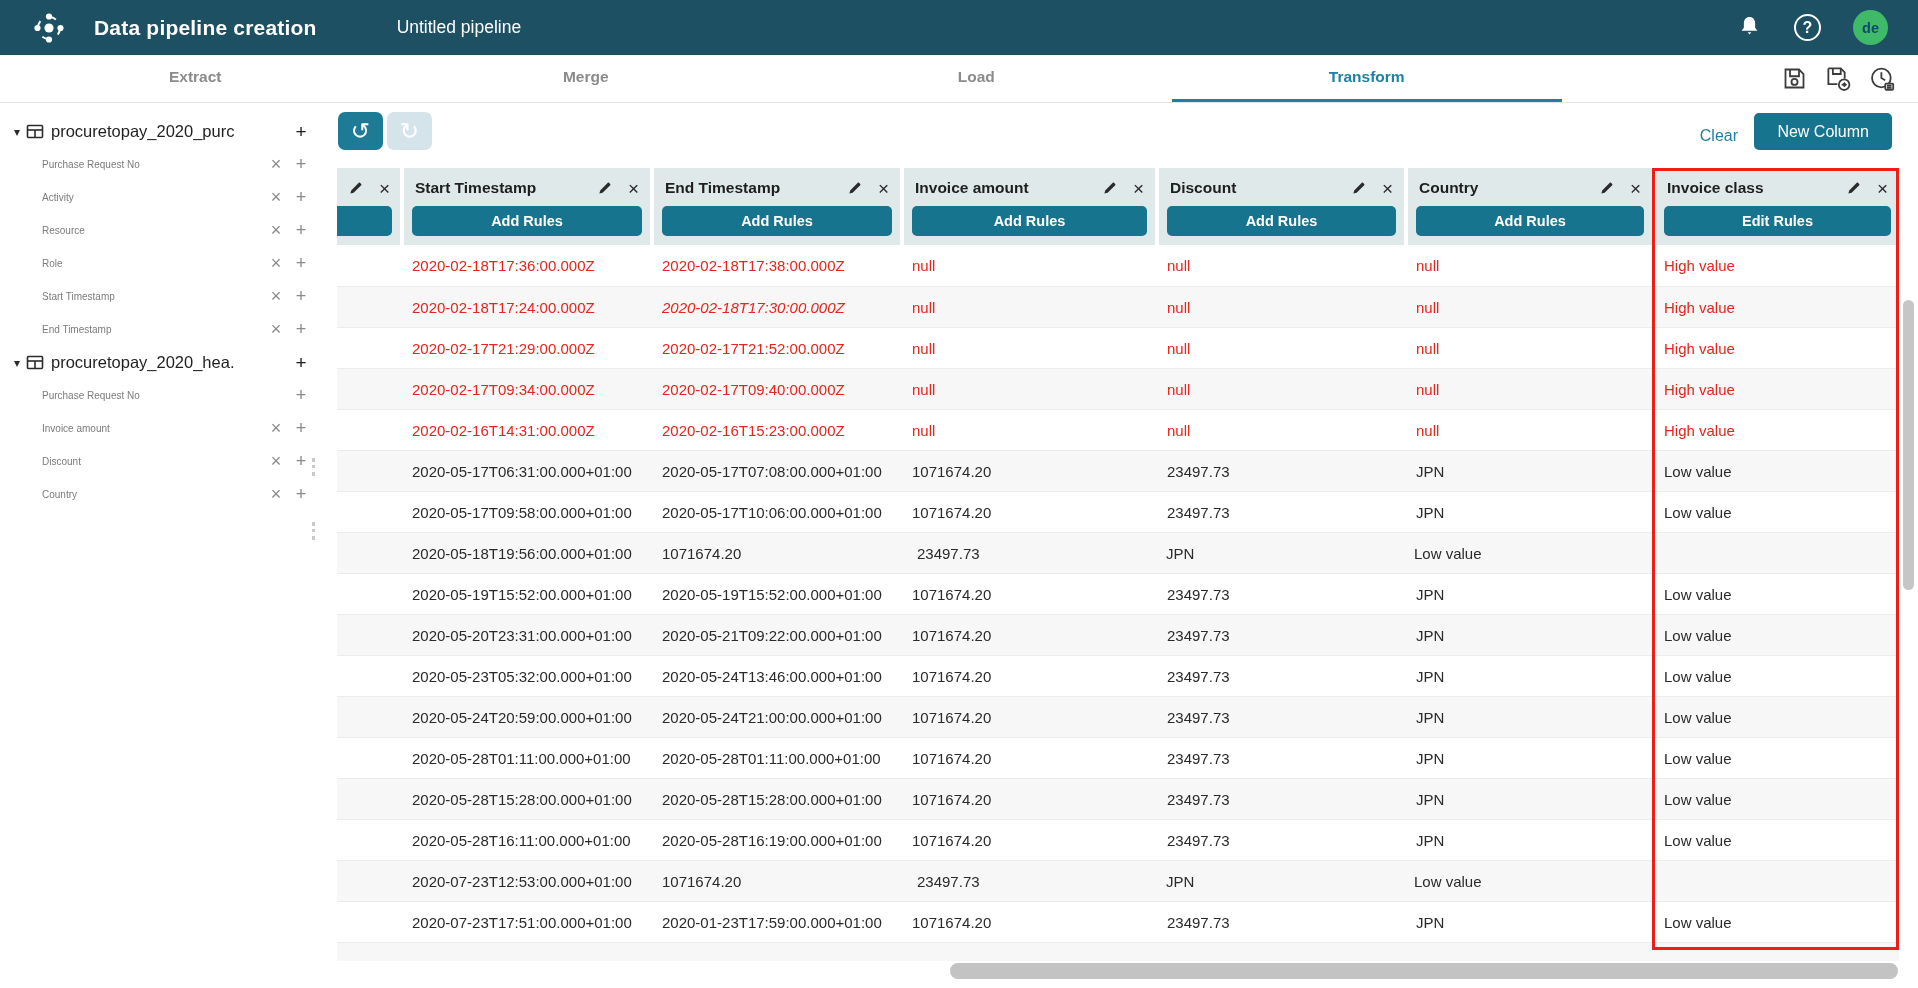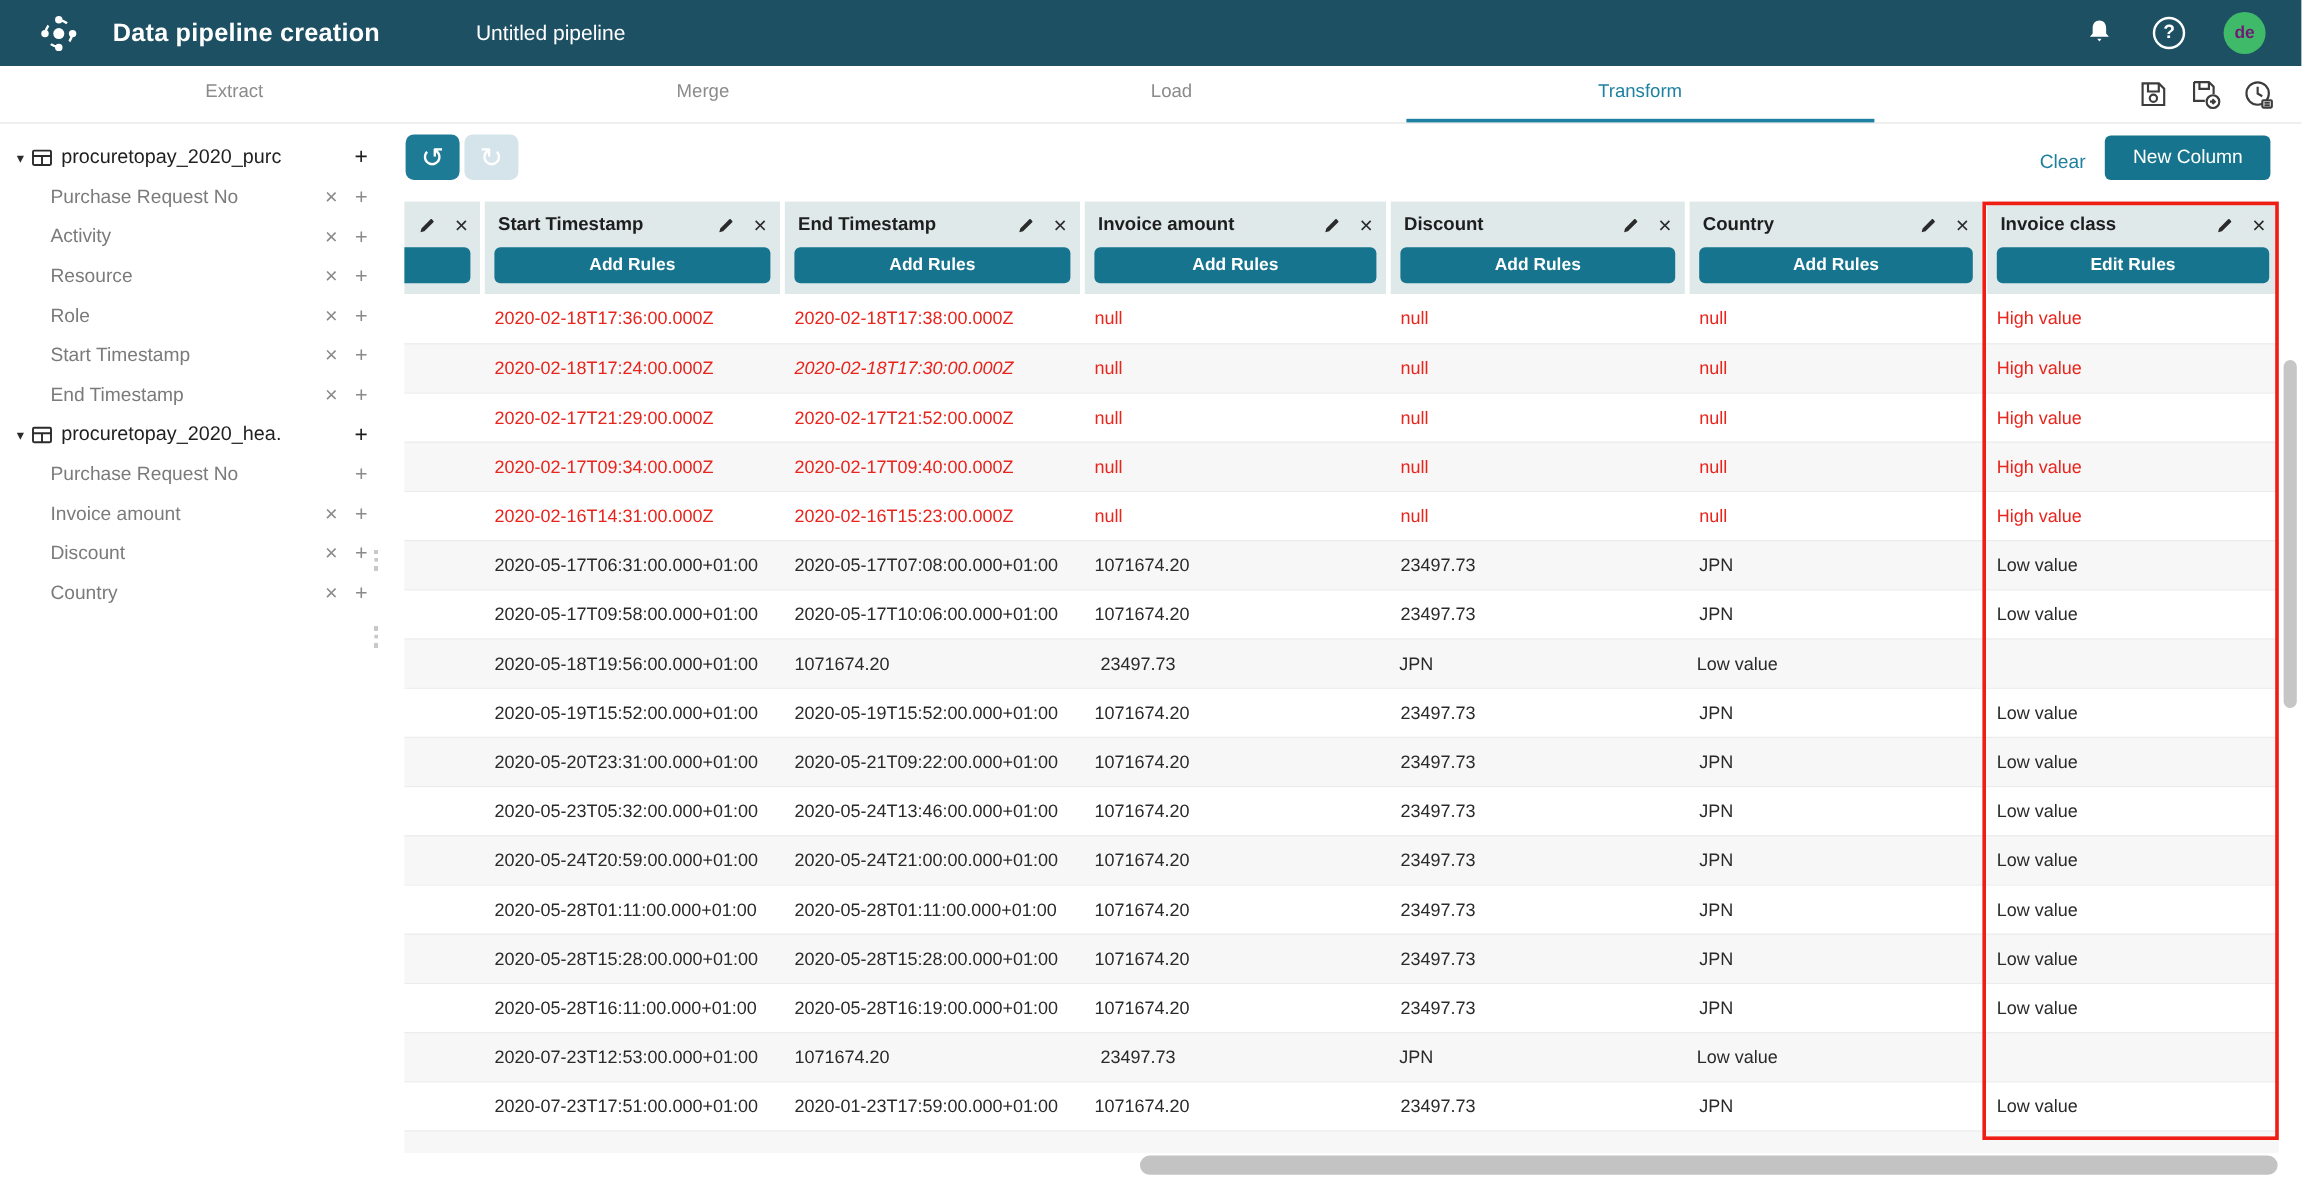--- a/index.html
+++ b/index.html
@@ -8,42 +8,42 @@
 
   
   .topbar { position:absolute; top:0; left:0; width:1918px; height:55px;
             background:#1e5064; display:flex; align-items:center; z-index:3; }
   .logo { margin-left:30px; width:38px; height:38px; display:flex; align-items:center; justify-content:center; }
   .app-title { color:#fff; font-weight:700; font-size:21px; margin-left:26px; letter-spacing:.2px; }
   .pipeline-name { color:#fff; font-size:17.5px; margin-left:80px; }
   .topbar-right { margin-left:auto; display:flex; align-items:center; gap:32px; margin-right:30px; }
   .help-circle { width:27px; height:27px; border:2.2px solid #fff; border-radius:50%; color:#fff;
                  font-weight:700; font-size:16px; display:flex; align-items:center; justify-content:center; }
-  .avatar { width:35px; height:35px; border-radius:50%; background:#3fba68; color:#701a75; font-weight:700;
+  .avatar { width:35px; height:35px; border-radius:50%; background:#3fba68; color:#0c4a6e; font-weight:700;
             font-size:14.5px; display:flex; align-items:center; justify-content:center; }
 
   
   .tabbar { position:absolute; top:55px; left:0; width:1918px; height:48px; background:#fff;
             border-bottom:1px solid #e4e4e4; display:flex; z-index:2; }
-  .tabs { width:1562px; display:flex; height:100%; }
+  .tabs { width:1562px; display:flex; height:100%;font-weight:bold; }
   .tab { flex:1; display:flex; align-items:center; justify-content:center; font-size:15.5px;
          color:#8b8b8b; cursor:pointer; border-bottom:3px solid transparent; }
   .tab.active { color:#1f81a1; border-bottom-color:#1f81a1; }
   .file-actions { margin-left:auto; display:flex; align-items:center; gap:17px; margin-right:22px; }
   .file-actions svg { stroke:#3c3c3c; fill:none; stroke-width:1.6; }
 
   
   .sidebar { position:absolute; top:103px; left:0; width:330px; bottom:0; background:#fff; padding-top:12px; }
   .tree-row { display:flex; align-items:center; height:33px; }
   .table-row { padding-left:8px; }
   .caret { color:#2b2b2b; font-size:12px; width:18px; text-align:center; cursor:pointer; }
   .grid-ic { display:flex; align-items:center; }
   .t-name { font-size:16.5px; color:#1f1f1f; margin-left:7px; white-space:nowrap; }
   .col-row { padding-left:42px; }
-  .c-name { font-size:16px; color:#7b7b7b; white-space:nowrap; }
+  .c-name { font-size:10px; color:#7b7b7b; white-space:nowrap; }
   .acts { margin-left:auto; display:flex; align-items:center; gap:7px; padding-right:20px; }
   .act { width:18px; height:22px; display:flex; align-items:center; justify-content:center;
          font-size:18px; color:#8a8a8a; cursor:pointer; }
   .table-row .act.add { color:#1c1c1c; font-size:19px; }
   .act.ghost { cursor:default; }
   .drag-dots { position:absolute; left:312px; width:4px; height:18px; border-left:3px dotted #c9c9c9; }
 
   
   .main { position:absolute; top:103px; left:330px; right:0; bottom:0; }
   .hist-btn { position:absolute; top:9px; width:45px; height:38px; border:none; border-radius:7px;

